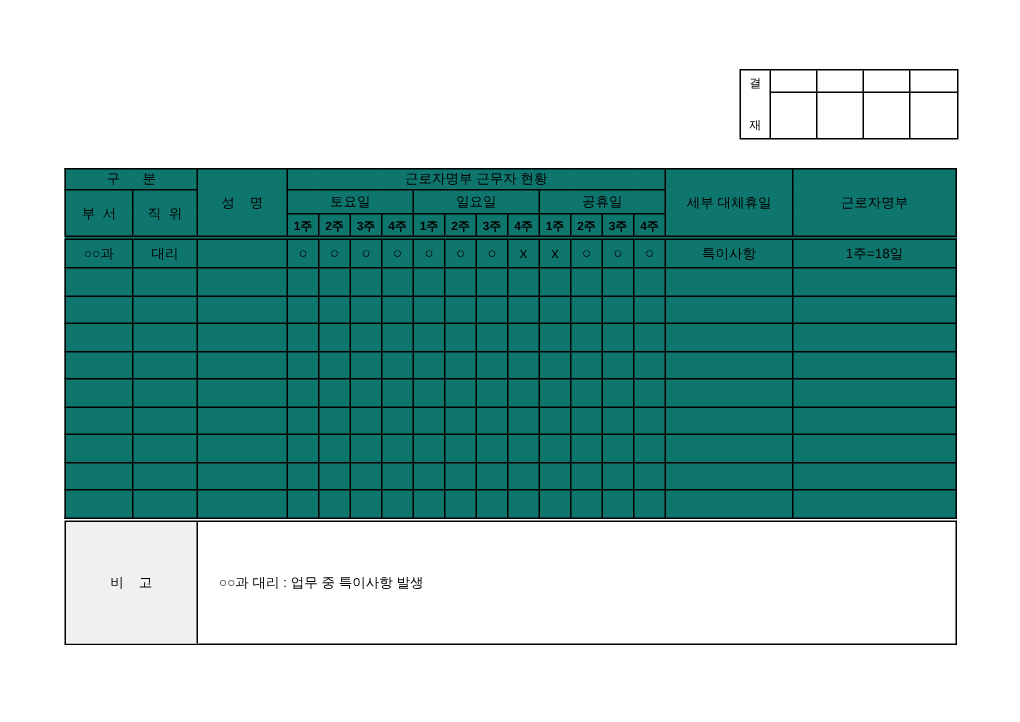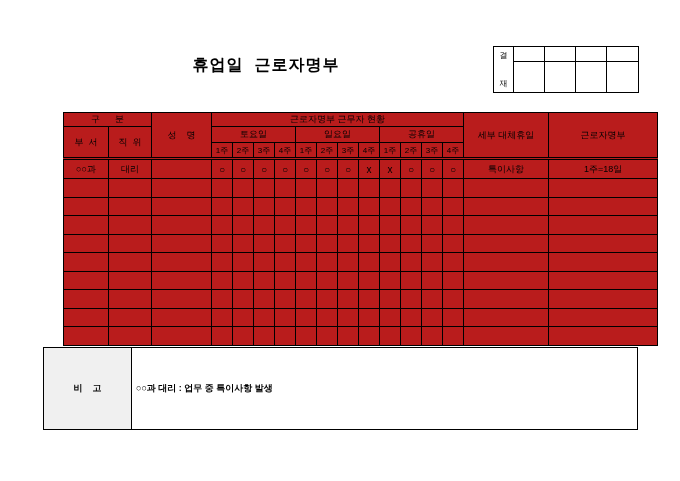--- a/index.html
+++ b/index.html
@@ -31,59 +31,58 @@
     align-items: center; padding: 3px 0; font-size: 8px;
   }
   .approval .ap-cell { border-right: 1px solid #000; }
   .approval .ap-top { border-bottom: 1px solid #000; }
   .approval .ap-last { border-right: none; }
 
   
   table.main-table {
     position: absolute; left: 43px; top: 112px; width: 595px;
     border-collapse: collapse; table-layout: fixed;
-    border: 1.5px solid #000; background: #b91c1c; margin-left: 20px;
+    border: 1.5px solid #000; background: #0f766e;
   }
   .main-table th, .main-table td {
     border: 1px solid #000; padding: 0; text-align: center;
     vertical-align: middle; font-size: 9px; font-weight: normal;
     overflow: hidden; white-space: nowrap;
   }
   .main-table .pre { white-space: pre; }
   .main-table tr.hr1 { height: 13px; }
   .main-table tr.hr2 { height: 16px; }
   .main-table tr.hr3 { height: 16px; }
-  .main-table tr.hr3 th { font-size: 8px; }
+  .main-table tr.hr3 th { font-size: 8px; font-weight: bold; }
   .main-table tr.data-row { height: 20px; }
   .main-table tr.data-row td { border-top: 3px double #000; }
   .main-table tr.empty-row { height: 18.5px; }
   .main-table td.mark { font-size: 10px; }
 
   
   .remarks {
     position: absolute; left: 43px; top: 347px; width: 595px; height: 83px;
     border: 1px solid #000; border-bottom-width: 1.5px;
-    display: flex; background: #fff; font-weight: bold;
+    display: flex; background: #fff;
   }
   .remarks .rm-label {
     width: 88px; background: #f0f0f0; border-right: 1px solid #000;
     display: flex; align-items: center; justify-content: center;
     font-size: 9px; white-space: pre;
   }
   .remarks .rm-content {
     flex: 1; display: flex; align-items: center;
-    padding-left: 4px; font-size: 9px; white-space: pre;
+    padding-left: 14px; font-size: 9px; white-space: pre;
   }
 </style>
 </head>
 <body>
 
 <div class="page">
 
-  <div class="doc-title">휴업일  근로자명부</div>
 
   <div class="approval">
     <div class="ap-label">
       <span>결</span>
       <span>재</span>
     </div>
     <div class="ap-cell ap-top"></div>
     <div class="ap-cell ap-top"></div>
     <div class="ap-cell ap-top"></div>
     <div class="ap-cell ap-top ap-last"></div>

